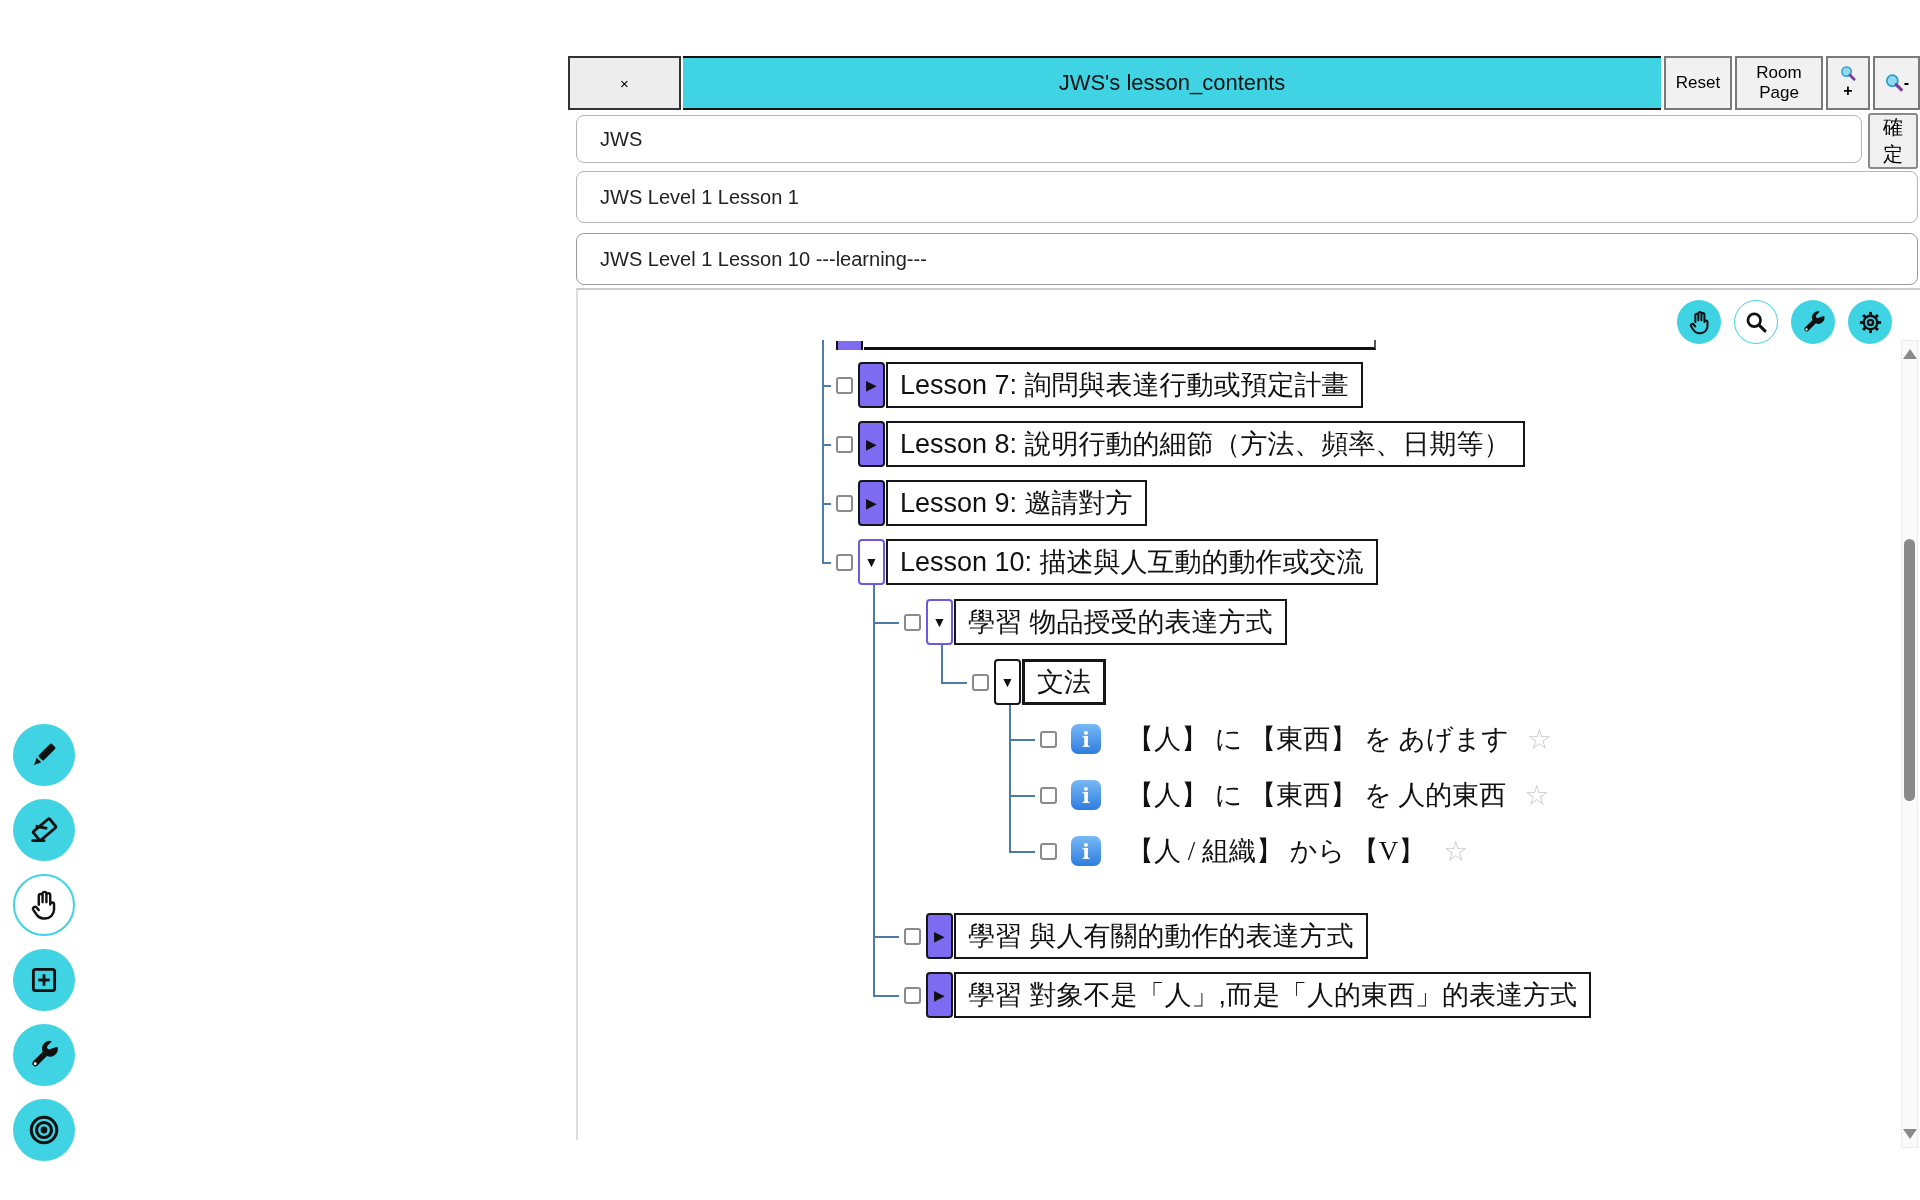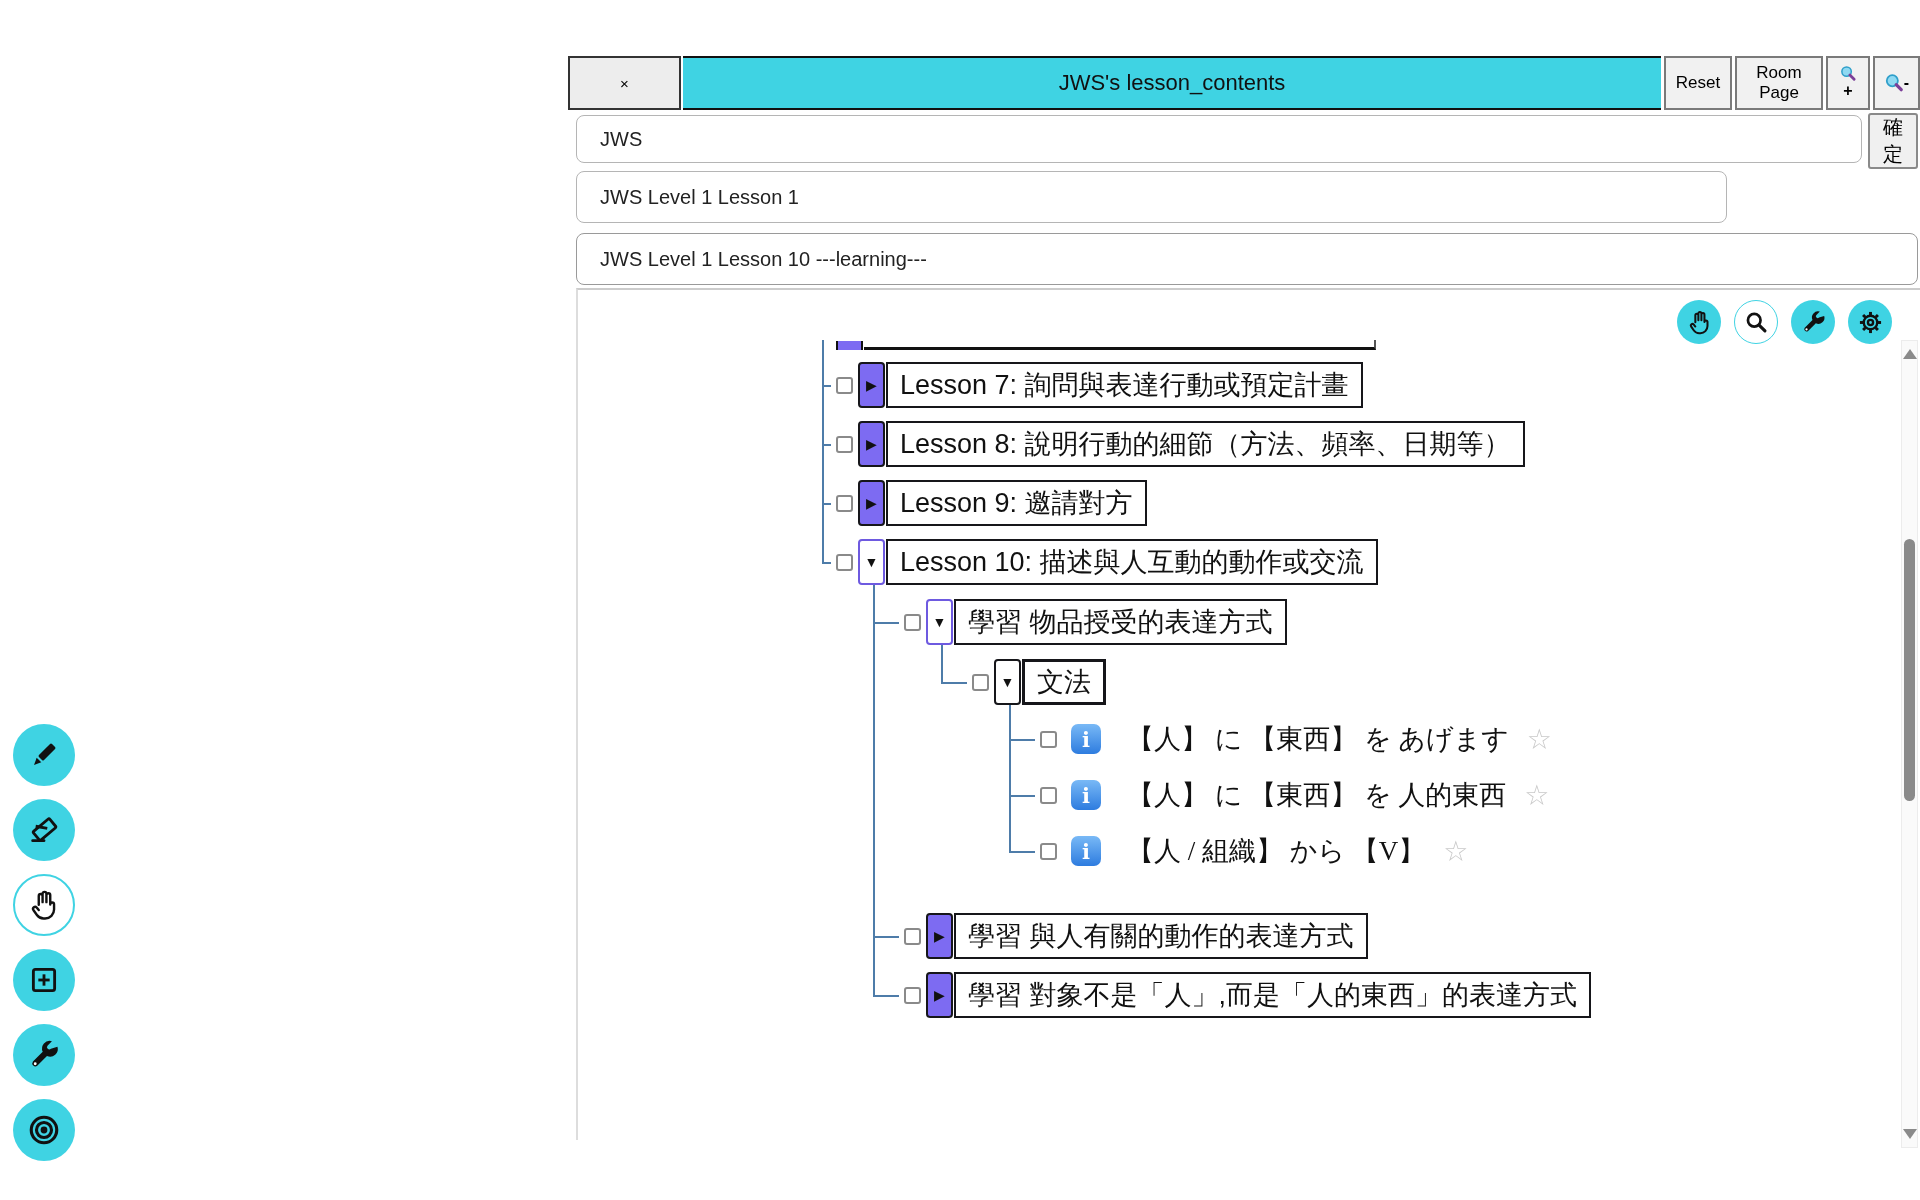--- a/index.html
+++ b/index.html
@@ -30,21 +30,21 @@
   .tb .sign { font-size:16px; font-weight:bold; }
 
   .confirm-btn { position:absolute; left:1300px; top:57px; width:50px; height:56px;
                  background:#f0f0f0; border:2px solid #8a8a8a; border-radius:3px; font-size:20px;
                  line-height:1.35; display:flex; align-items:center; justify-content:center;
                  padding:0 13px; word-break:break-all; }
 
   .crumb { position:absolute; background:#fff; border:1.5px solid #b5b5b5; border-radius:8px;
            display:flex; align-items:center; padding-left:23px; font-size:20px; color:#222; }
   .crumb.c0 { left:8px; top:59px;  width:1286px; height:48px; }
-  .crumb.c1 { left:8px; top:115px; width:1151px; height:52px; }
+  .crumb.c1 { left:8px; top:115px; width:1342px; height:52px; }
   .crumb.c2 { left:8px; top:177px; width:1342px; height:52px; border-color:#9a9a9a; }
 
   
   .panel { position:absolute; left:8px; top:232px; width:1344px; height:852px; background:#fff;
            border-top:2px solid #ccc; border-left:2px solid #ddd; }
 
   .panel-toolbar { position:absolute; top:10px; right:28px; display:flex; gap:13px; }
   .tool-circle { width:44px; height:44px; border-radius:50%; background:#3fd3e3;
                  display:flex; align-items:center; justify-content:center; }
   .tool-circle.active { background:#fff; border:1.5px solid #3fd3e3; }

